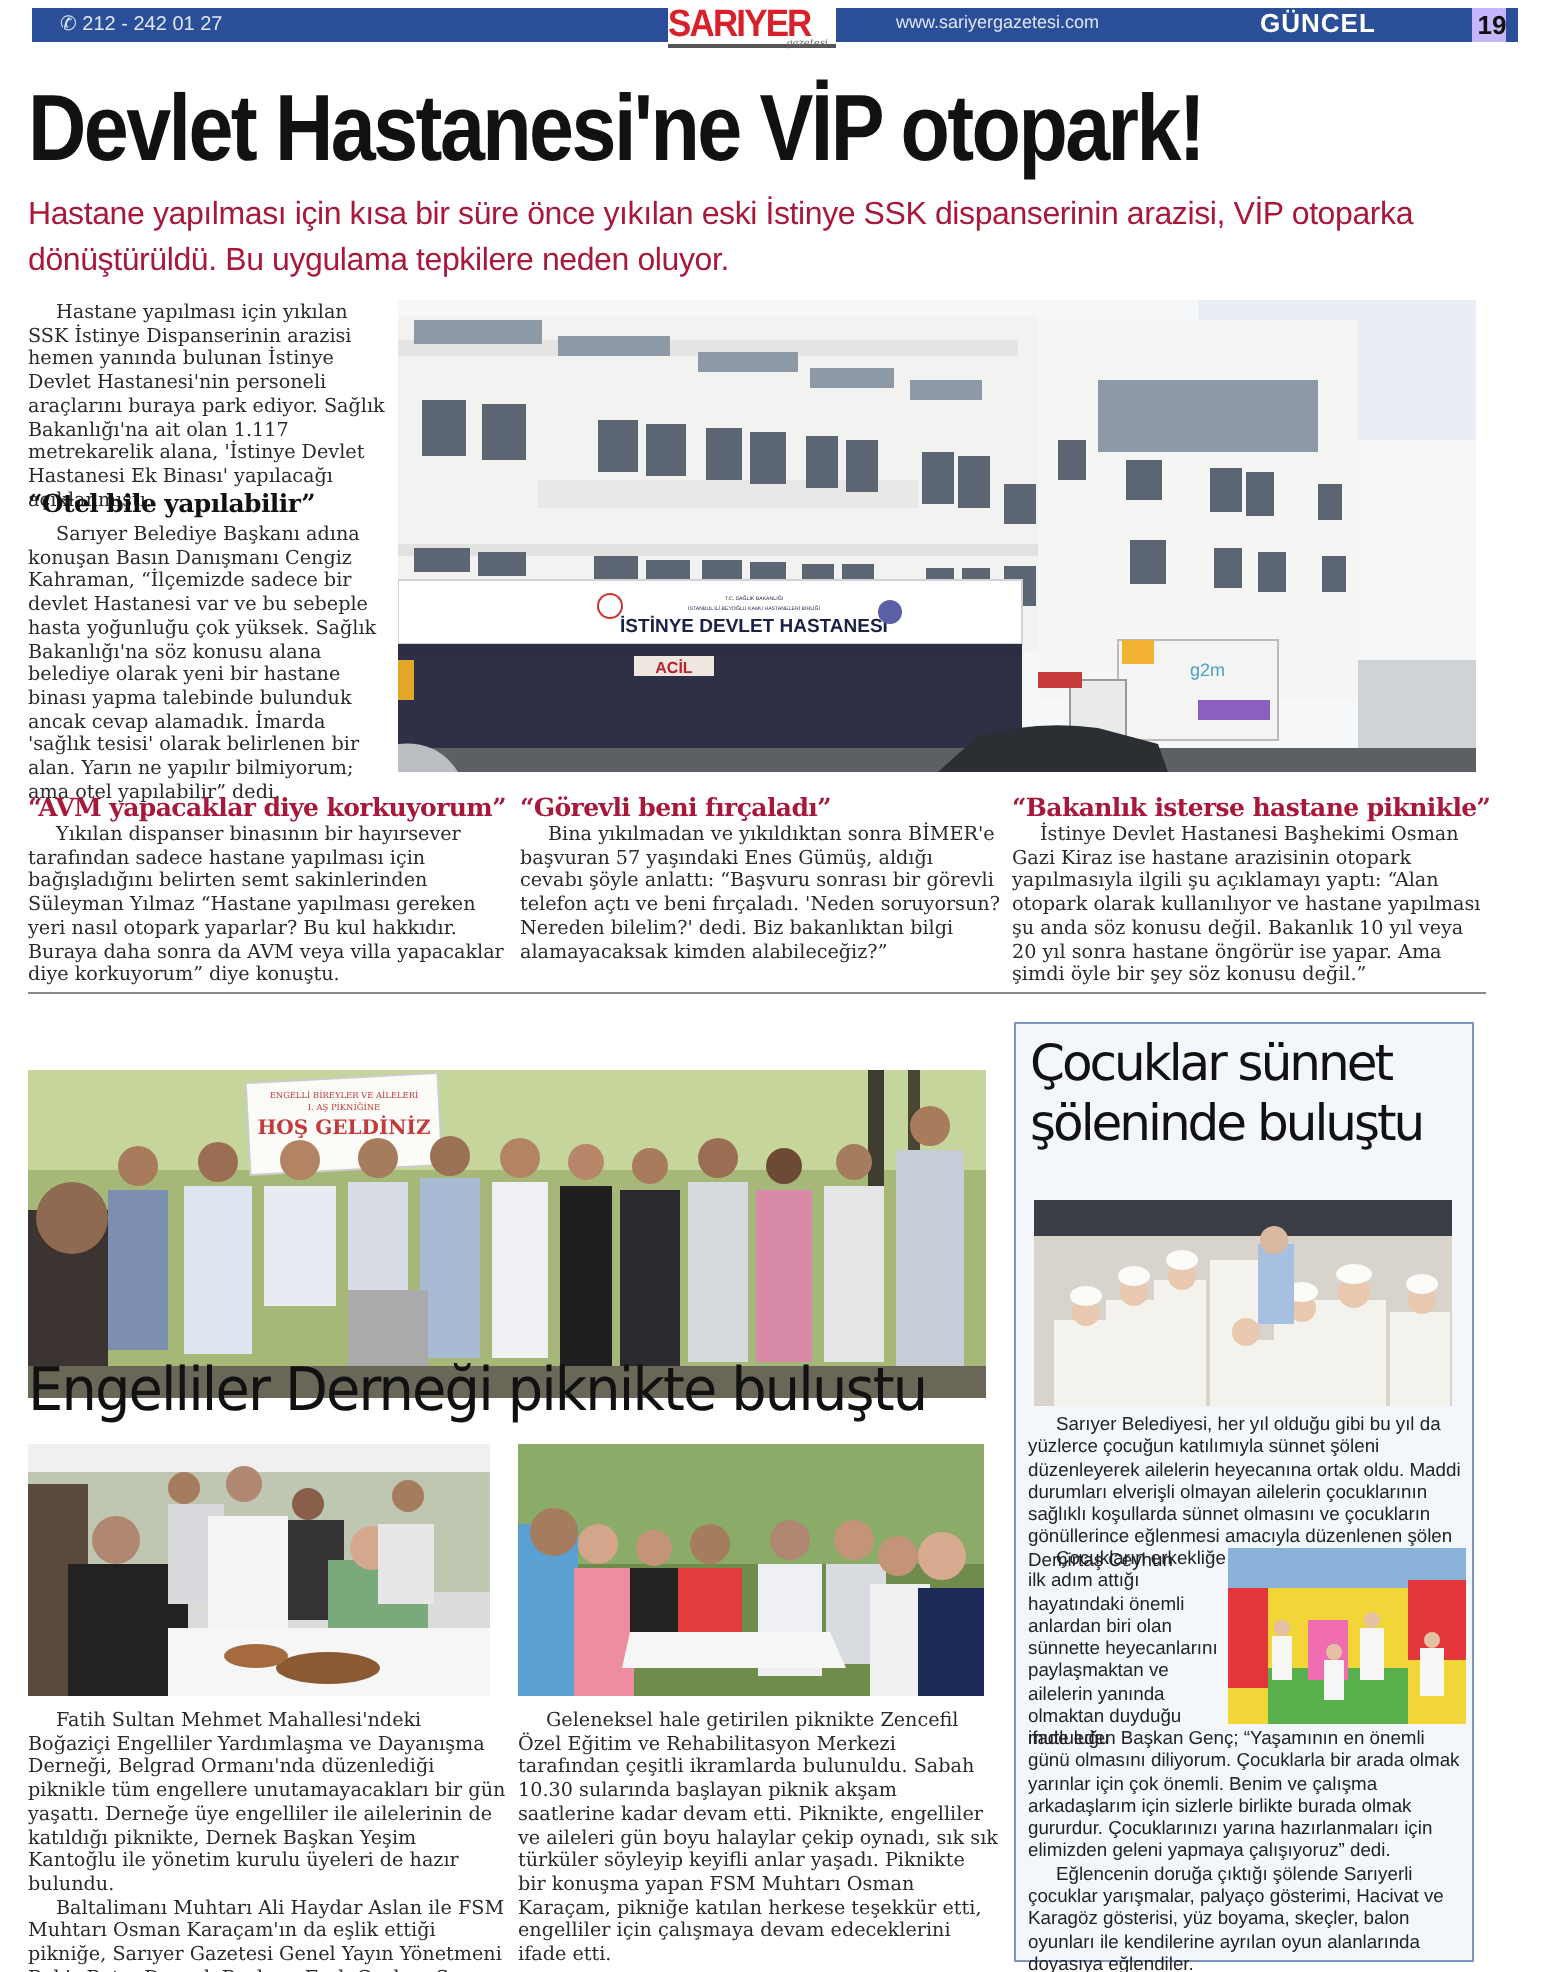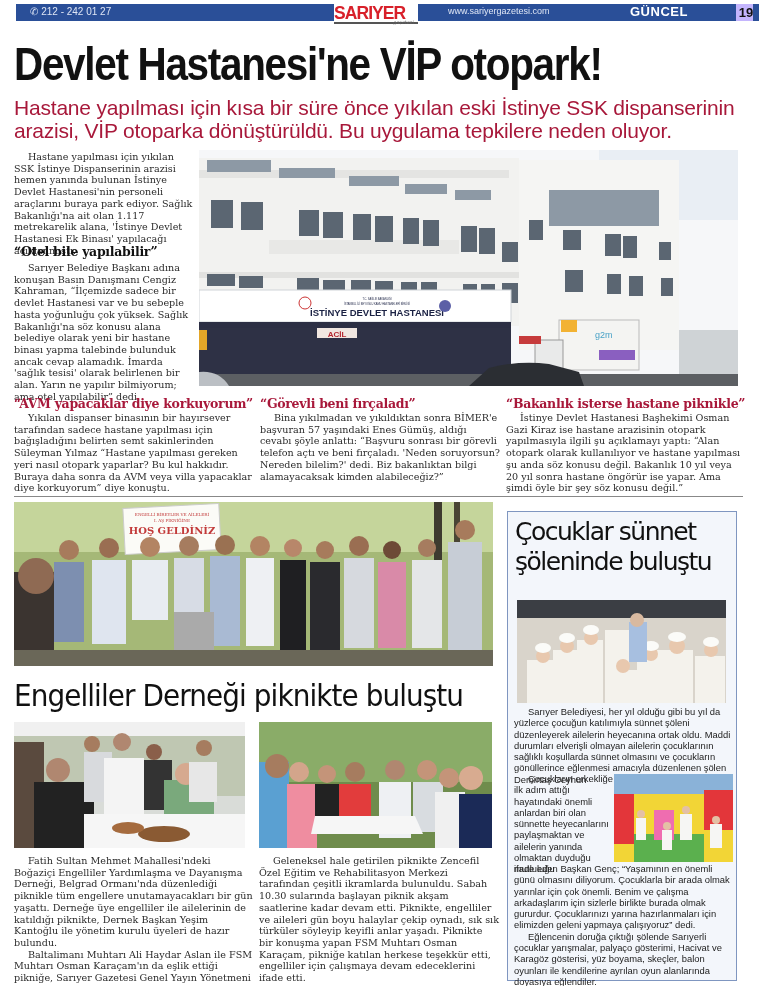--- a/index.html
+++ b/index.html
@@ -11,21 +11,21 @@
   .topbar .phone{position:absolute;left:14px;top:2px;color:#dfe6f5}
   .topbar .url{position:absolute;left:432px;top:2px;color:#dfe6f5;font-size:9px}
   .topbar .section{position:absolute;left:614px;top:0px;font-weight:bold;font-size:13px;letter-spacing:.5px}
   .logo{left:334px;top:3px;width:84px;height:21px;background:#fff;border-bottom:2px solid #555}
   .logo span{display:block;color:#d8202a;font-family:"Liberation Sans",sans-serif;font-weight:900;font-size:19px;line-height:19px;letter-spacing:-1px;transform:scaleX(0.92);transform-origin:left}
   .logo small{position:absolute;right:4px;bottom:-3px;font-size:5px;color:#666;font-style:italic}
   .pagenum{left:736px;top:4px;width:20px;height:17px;background:#c4b5fd;color:#111;font-family:"Liberation Sans",sans-serif;font-weight:bold;font-size:13px;text-align:center;line-height:17px}
   .pagebar{left:753px;top:4px;width:6px;height:17px;background:#2a4f98}
   
   .headline{left:14px;top:38px;width:750px;font-family:"Liberation Sans",sans-serif;font-weight:900;font-size:47px;line-height:52px;letter-spacing:-1.5px;color:#111;transform:scaleX(0.86);transform-origin:left;white-space:nowrap}
-  .deck{left:14px;top:96px;width:755px;font-family:"Liberation Sans",sans-serif;font-size:21px;line-height:23px;color:#a8183a;letter-spacing:-0.2px}
+  .deck{left:14px;top:96px;width:755px;font-family:"Liberation Sans",sans-serif;font-size:16px;line-height:23px;color:#a8183a;letter-spacing:-0.2px}
   
   .txt{font-size:9.6px;line-height:11.7px;color:#2a2a2a;text-align:left}
   .txt p{text-indent:14px}
   .sub{font-family:"DejaVu Serif",serif;font-weight:bold;font-size:12.5px;line-height:15px;color:#111;letter-spacing:-0.3px}
   .sub.red{color:#a8183a}
   .photo{overflow:hidden;background:#ccc}
   .rule{left:14px;top:496px;width:729px;height:1px;background:#888}
   .caption-big{left:14px;top:676px;width:486px;font-family:"DejaVu Sans",sans-serif;font-size:30px;line-height:40px;color:#111;letter-spacing:-1px;white-space:nowrap;transform:scaleX(0.93);transform-origin:left}
   .box{left:507px;top:511px;width:230px;height:470px;background:#f3f6fb;border:1px solid #7f96c0}
   .box-title{left:515px;top:517px;width:222px;font-family:"DejaVu Sans",sans-serif;font-weight:normal;font-size:25px;line-height:30px;color:#111;letter-spacing:-1.5px}
@@ -149,21 +149,21 @@
 <div class="abs txt" style="left:260px;top:412px;width:240px">
   <p>Bina yıkılmadan ve yıkıldıktan sonra BİMER'e başvuran 57 yaşındaki Enes Gümüş, aldığı cevabı şöyle anlattı: “Başvuru sonrası bir görevli telefon açtı ve beni fırçaladı. 'Neden soruyorsun? Nereden bilelim?' dedi. Biz bakanlıktan bilgi alamayacaksak kimden alabileceğiz?”</p>
 </div>
 <div class="abs sub red" style="left:506px;top:396px;width:240px">“Bakanlık isterse hastane piknikle”</div>
 <div class="abs txt" style="left:506px;top:412px;width:238px">
   <p>İstinye Devlet Hastanesi Başhekimi Osman Gazi Kiraz ise hastane arazisinin otopark yapılmasıyla ilgili şu açıklamayı yaptı: “Alan otopark olarak kullanılıyor ve hastane yapılması şu anda söz konusu değil. Bakanlık 10 yıl veya 20 yıl sonra hastane öngörür ise yapar. Ama şimdi öyle bir şey söz konusu değil.”</p>
 </div>
 
 <div class="abs rule"></div>
 
-<div class="abs photo" style="left:14px;top:502px;width:479px;height:164px;background:linear-gradient(180deg,#b7c98a 0%,#9fb36e 40%,#6b6a4c 70%,#4a4b3c 100%)">
+<div class="abs photo" style="left:14px;top:535px;width:479px;height:164px;background:linear-gradient(180deg,#b7c98a 0%,#9fb36e 40%,#6b6a4c 70%,#4a4b3c 100%)">
   <svg width="479" height="164" viewBox="0 0 479 164">
     <rect width="479" height="164" fill="#a5b877"></rect>
     <rect x="0" y="0" width="479" height="50" fill="#c5d59b"></rect>
     <rect x="420" y="0" width="8" height="90" fill="#3e3b2f"></rect>
     <rect x="440" y="0" width="6" height="80" fill="#4a4535"></rect>
 
     <rect x="110" y="4" width="96" height="46" fill="#fbfbf7" stroke="#ccc" transform="rotate(-3 158 27)"></rect>
     <text x="158" y="14" font-size="4.2" fill="#c23a3a" text-anchor="middle" font-family="DejaVu Serif, serif">ENGELLİ BİREYLER VE AİLELERİ</text>
     <text x="158" y="20" font-size="4.2" fill="#c23a3a" text-anchor="middle" font-family="DejaVu Serif, serif">I. AŞ PİKNİĞİNE</text>
     <text x="158" y="32" font-size="10" fill="#c23a3a" text-anchor="middle" font-weight="bold" font-family="DejaVu Serif, serif">HOŞ GELDİNİZ</text>

